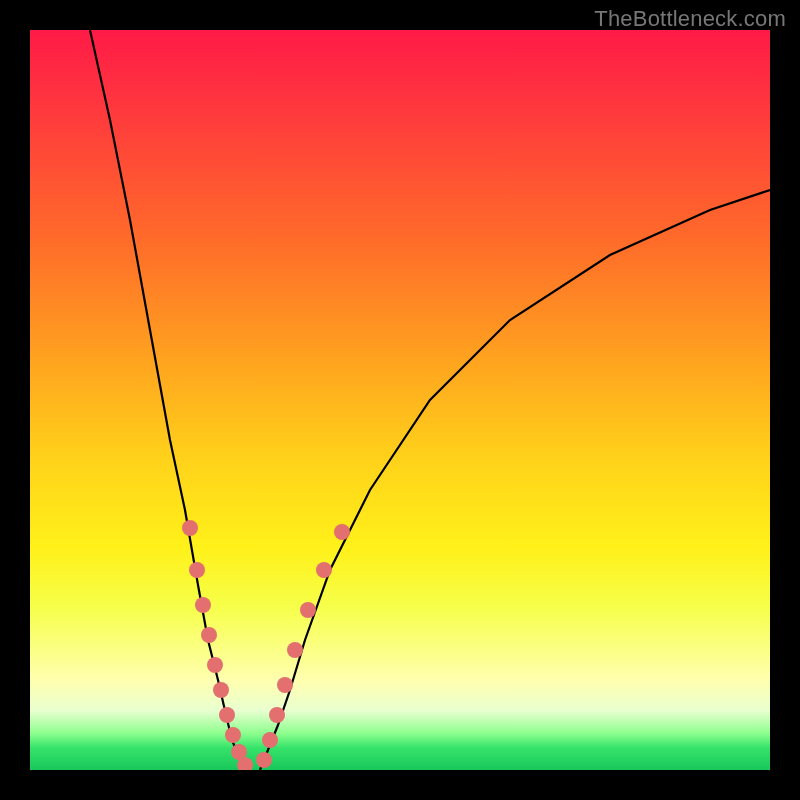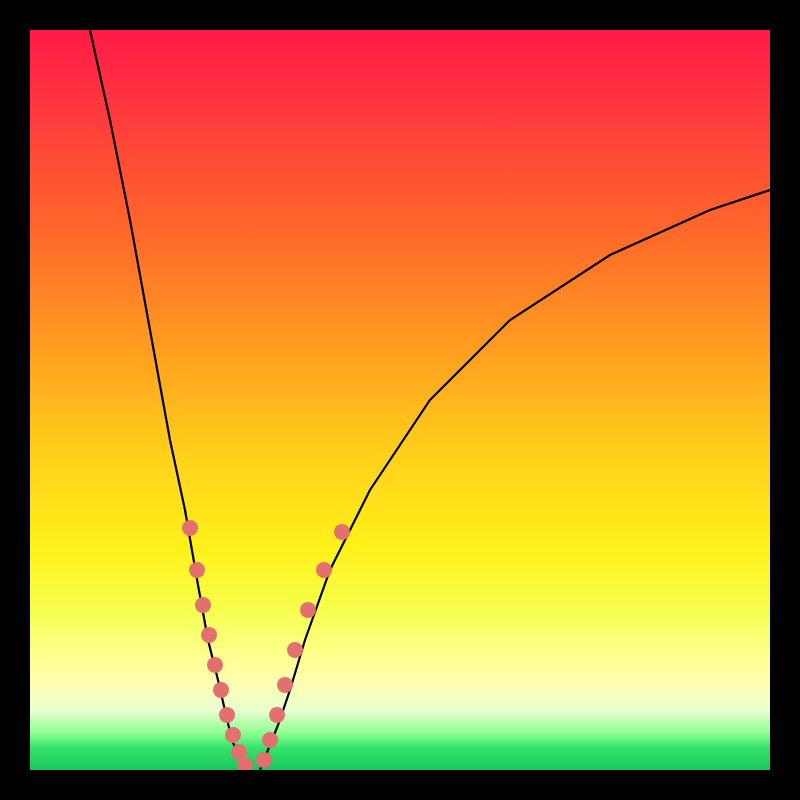--- a/index.html
+++ b/index.html
@@ -87,13 +87,14 @@
           <circle cx="240" cy="710" r="8" class="bead"></circle>
           <circle cx="247" cy="685" r="8" class="bead"></circle>
           <circle cx="255" cy="655" r="8" class="bead"></circle>
           <circle cx="265" cy="620" r="8" class="bead"></circle>
           <circle cx="278" cy="580" r="8" class="bead"></circle>
           <circle cx="294" cy="540" r="8" class="bead"></circle>
           <circle cx="312" cy="502" r="8" class="bead"></circle>
         </g>
     </svg>
   </div>
+  <div class="watermark">TheBottleneck.com</div>
 </div>
 
 </body></html>

